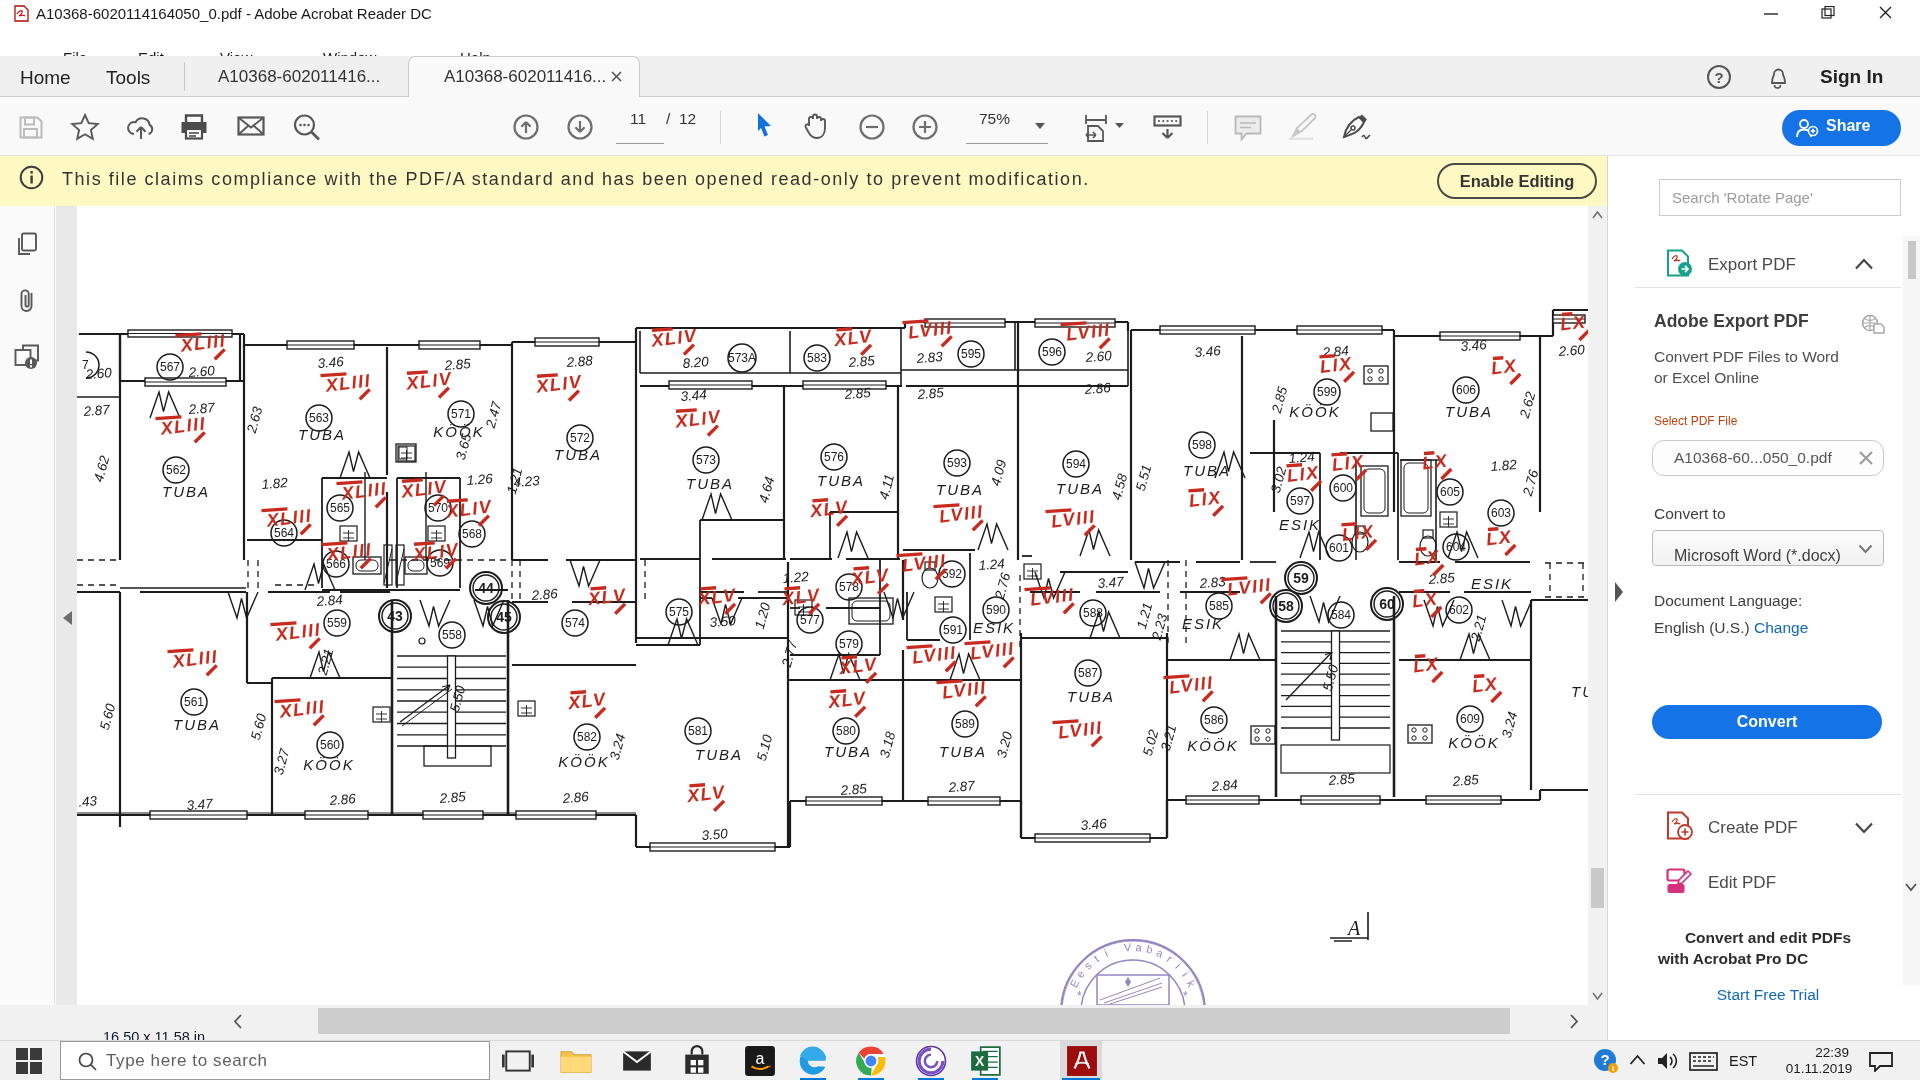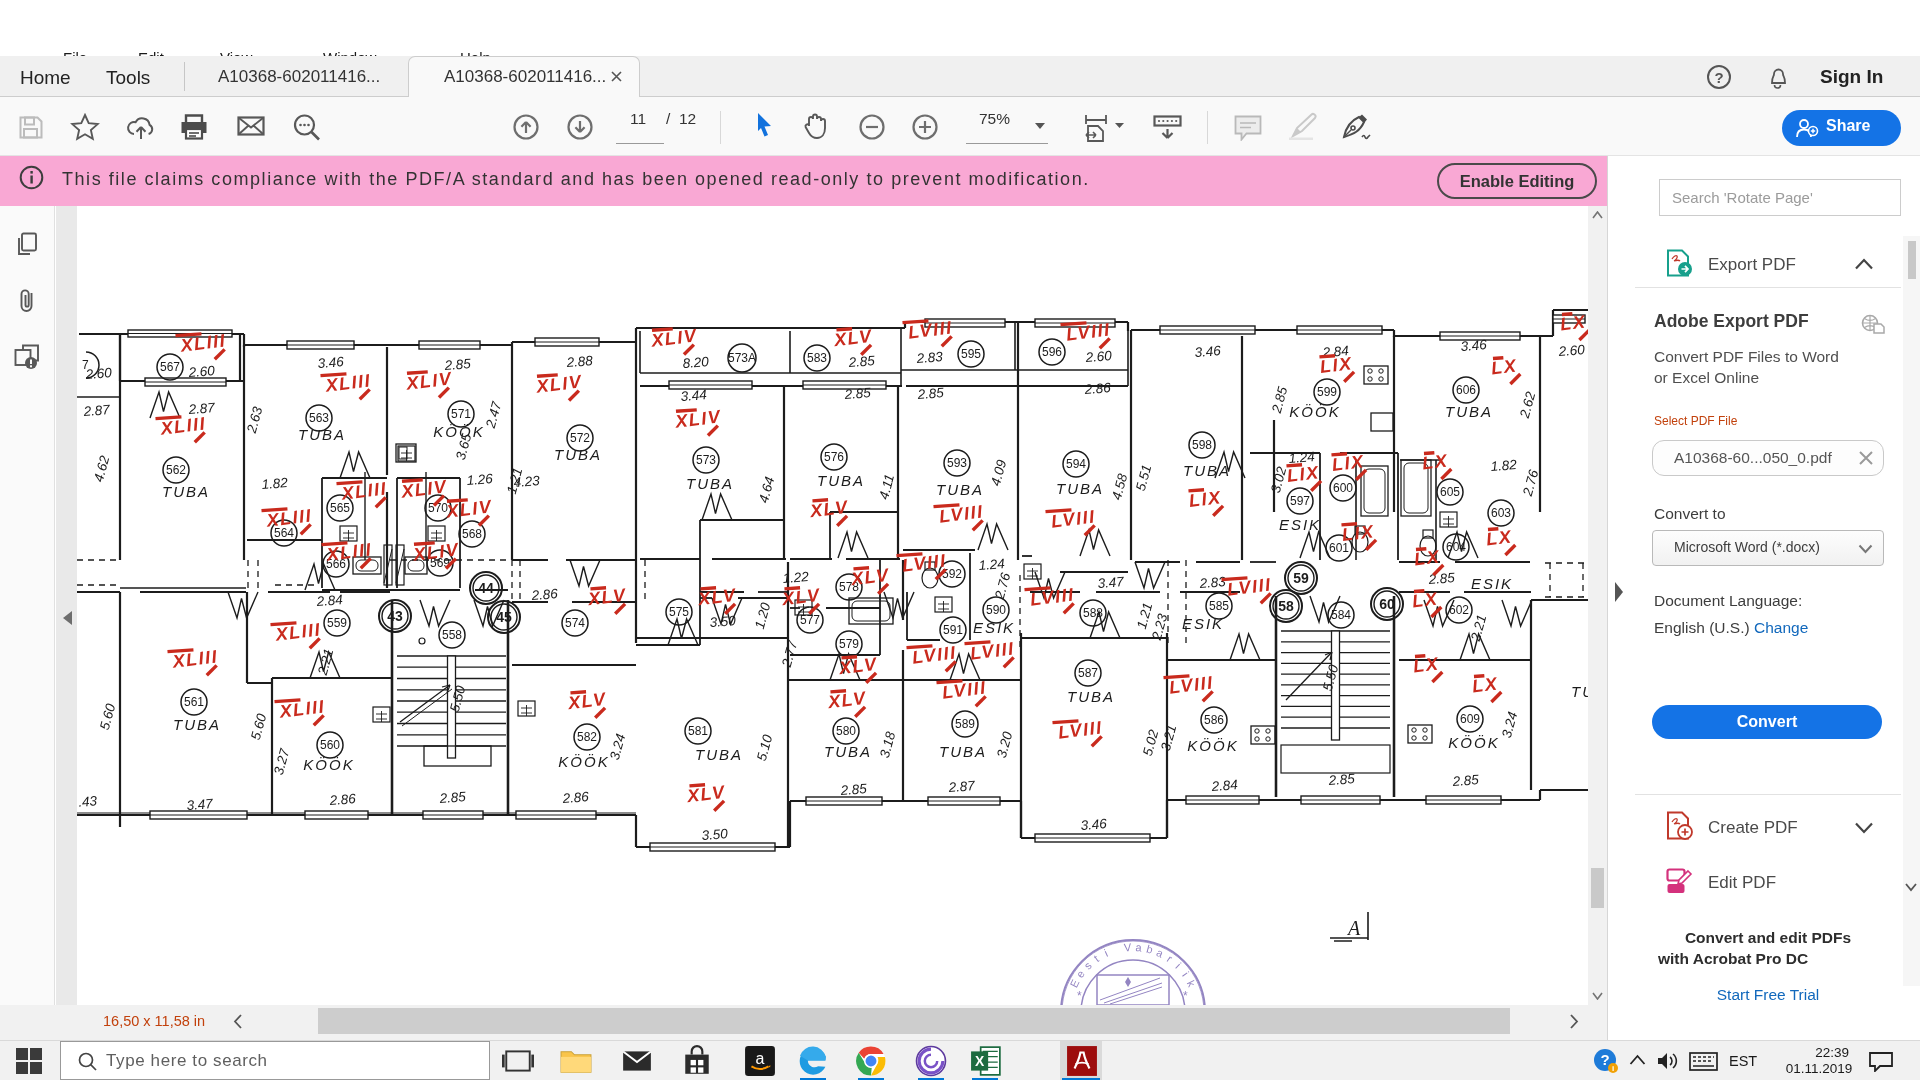--- a/index.html
+++ b/index.html
@@ -14,54 +14,67 @@
 #menubar span{position:absolute;top:21px;margin-left:43px;}
 
 #tabstrip{left:0;top:56px;width:1920px;height:41px;background:#f0f0f0;border-bottom:1px solid #cdcdcd;}
 #tabstrip .lbl{position:absolute;top:11px;font-size:17px;color:#333;}
 .tabsep{position:absolute;top:6px;width:1px;height:29px;background:#c6c6c6;}
 #activetab{position:absolute;left:408px;top:0px;width:232px;height:42px;background:#f9f9f9;border:1px solid #cdcdcd;border-bottom:none;border-radius:7px 7px 0 0;}
 
 #toolbar{left:0;top:97px;width:1920px;height:59px;background:#f9f9f9;border-bottom:1px solid #e4e4e4;}
 .tsep{position:absolute;top:14px;width:1px;height:33px;background:#d8d8d8;}
 
-#notif{left:0;top:156px;width:1608px;height:50px;background:#f9a8d4;}
+#notif{left:0;top:156px;width:1608px;height:50px;background:#fef9c3;}
 #notif .msg{position:absolute;left:62px;top:13px;font-size:18px;letter-spacing:1.55px;color:#333;}
 #enablebtn{position:absolute;left:1437px;top:7px;width:160px;height:36px;border:2px solid #4a4a4a;border-radius:18px;text-align:center;line-height:33px;font-size:16.5px;font-weight:bold;color:#333;}
 
 #sidebar{left:0;top:206px;width:55px;height:834px;background:#fafafa;border-right:1px solid #e0e0e0;}
 #gutter{left:56px;top:206px;width:21px;height:799px;background:#e9e9e9;}
 
 #page{left:77px;top:206px;width:1511px;height:799px;background:#fff;}
 
 #vscroll{left:1588px;top:206px;width:19px;height:799px;background:#f1f1f1;}
 #vthumb{position:absolute;left:3px;top:662px;width:13px;height:40px;background:#c9c9c9;}
 
 #bottomstrip{left:0;top:1005px;width:1607px;height:35px;background:#f1f1f1;}
-#pagedim{position:absolute;left:103px;top:8px;font-size:14.5px;color:#c2410c;text-align:center;}
+#pagedim{position:absolute;left:103px;top:24px;font-size:14.5px;color:#0f172a;text-align:center;}
 #hthumb{position:absolute;left:318px;top:3px;width:1192px;height:26px;background:#cdcdcd;}
 
 #panel{left:1607px;top:156px;width:313px;height:884px;background:#fff;border-left:1px solid #d6d6d6;}
 #searchbox{position:absolute;left:51px;top:23px;width:242px;height:37px;border:1px solid #ccc;background:#fff;font-size:15px;color:#9b9b9b;line-height:35px;padding-left:12px;}
 .prow{position:absolute;font-size:16.5px;color:#4a4a4a;}
 #panel .sep{position:absolute;left:27px;width:266px;height:1px;background:#e2e2e2;}
 #convertbtn{position:absolute;left:44px;top:549px;width:230px;height:34px;background:#1473e6;border-radius:17px;color:#fff;font-size:16px;font-weight:bold;text-align:center;line-height:34px;}
 #pscroll{position:absolute;left:295px;top:80px;width:17px;height:750px;background:#f6f6f6;}
 #pscrollthumb{position:absolute;left:5px;top:5px;width:8px;height:38px;background:#c8c8c8;}
 
 #taskbar{left:0;top:1040px;width:1920px;height:40px;background:#f1f1f1;border-top:1px solid #d9d9d9;}
 #tsearch{position:absolute;left:60px;top:0px;width:430px;height:39px;background:#fff;border:1px solid #999;line-height:37px;font-size:17px;letter-spacing:0.6px;color:#5f5f5f;}
 .ticon{position:absolute;top:4px;width:32px;height:32px;}
 .underline{position:absolute;top:37px;height:3px;background:#0078d7;}
 .tray{position:absolute;font-size:13.5px;color:#1a1a1a;}
 </style>
 </head>
 <body>
 <div id="app">
 
+  <div class="abs" id="titlebar">
+    <svg class="abs" style="left:13px;top:5px" width="17" height="17" viewBox="0 0 17 17">
+        <path d="M2 1h9l4 4v11H2z" fill="#fff" stroke="#b30b00" stroke-width="1.3"></path>
+        <path d="M4 9c2-3 4-4 5-3s-1 4-3 5c3-1 5-1 6 0" fill="none" stroke="#c00" stroke-width="1.2"></path>
+      </svg>
+    <span class="abs" id="titletext">A10368-6020114164050_0.pdf - Adobe Acrobat Reader DC</span>
+    <svg class="abs" style="left:1759px;top:6px" width="160" height="16" viewBox="0 0 160 16">
+      <line x1="5" y1="8" x2="19" y2="8" stroke="#222" stroke-width="1.4"></line>
+      <rect x="63" y="3" width="9" height="9" fill="none" stroke="#222" stroke-width="1.2"></rect>
+      <rect x="66" y="0.5" width="9" height="9" fill="none" stroke="#222" stroke-width="1.2"></rect>
+      <path d="M121 1 L132 12 M132 1 L121 12" stroke="#222" stroke-width="1.4"></path>
+    </svg>
+  </div>
 
   <div class="abs" id="menubar">
     <span style="left:20px">File</span>
       <span style="left:95px">Edit</span>
       <span style="left:177px">View</span>
       <span style="left:280px">Window</span>
       <span style="left:417px">Help</span>
   </div>
 
   <div class="abs" id="tabstrip">
@@ -1115,21 +1128,21 @@
     <span class="prow" style="left:46px;top:213px;font-size:15.5px;color:#4f4f4f">or Excel Online</span>
     <span class="prow" style="left:46px;top:258px;font-size:12px;color:#c2410c">Select PDF File</span>
     <div class="abs" style="left:44px;top:284px;width:232px;height:36px;border:1px solid #c9c9c9;border-radius:12px;background:#fdfdfd">
       <span style="position:absolute;left:21px;top:8px;font-size:15.5px;color:#555">A10368-60...050_0.pdf</span>
       <svg style="position:absolute;right:9px;top:9px" width="16" height="16" viewBox="0 0 16 16">
           <path d="M2 2 L14 14 M14 2 L2 14" stroke="#9a9a9a" stroke-width="2"></path>
         </svg>
     </div>
     <span class="prow" style="left:46px;top:349px;font-size:15.5px;color:#3d3d3d">Convert to</span>
     <div class="abs" style="left:44px;top:374px;width:232px;height:36px;border:1px solid #b9b9b9;border-radius:4px;background:linear-gradient(#fdfdfd,#f1f1f1)">
-      <span style="position:absolute;left:21px;top:8px;font-size:14px;color:#3d3d3d">Microsoft Word (*.docx)</span>
+      <span style="position:absolute;left:21px;top:16px;font-size:16px;color:#3d3d3d">Microsoft Word (*.docx)</span>
       <svg style="position:absolute;right:10px;top:13px" width="15" height="10" viewBox="0 0 15 10">
           <path d="M1.5 1.5 L7.5 8 L13.5 1.5" fill="none" stroke="#777" stroke-width="2"></path>
         </svg>
     </div>
     <span class="prow" style="left:46px;top:436px;font-size:15.5px;color:#3d3d3d">Document Language:</span>
     <span class="prow" style="left:46px;top:463px;font-size:15.5px;color:#3d3d3d">English (U.S.)</span>
     <span class="prow" style="left:146px;top:463px;font-size:15.5px;color:#1168bc">Change</span>
     <div id="convertbtn">Convert</div>
     <div class="sep" style="top:638px"></div>
 

